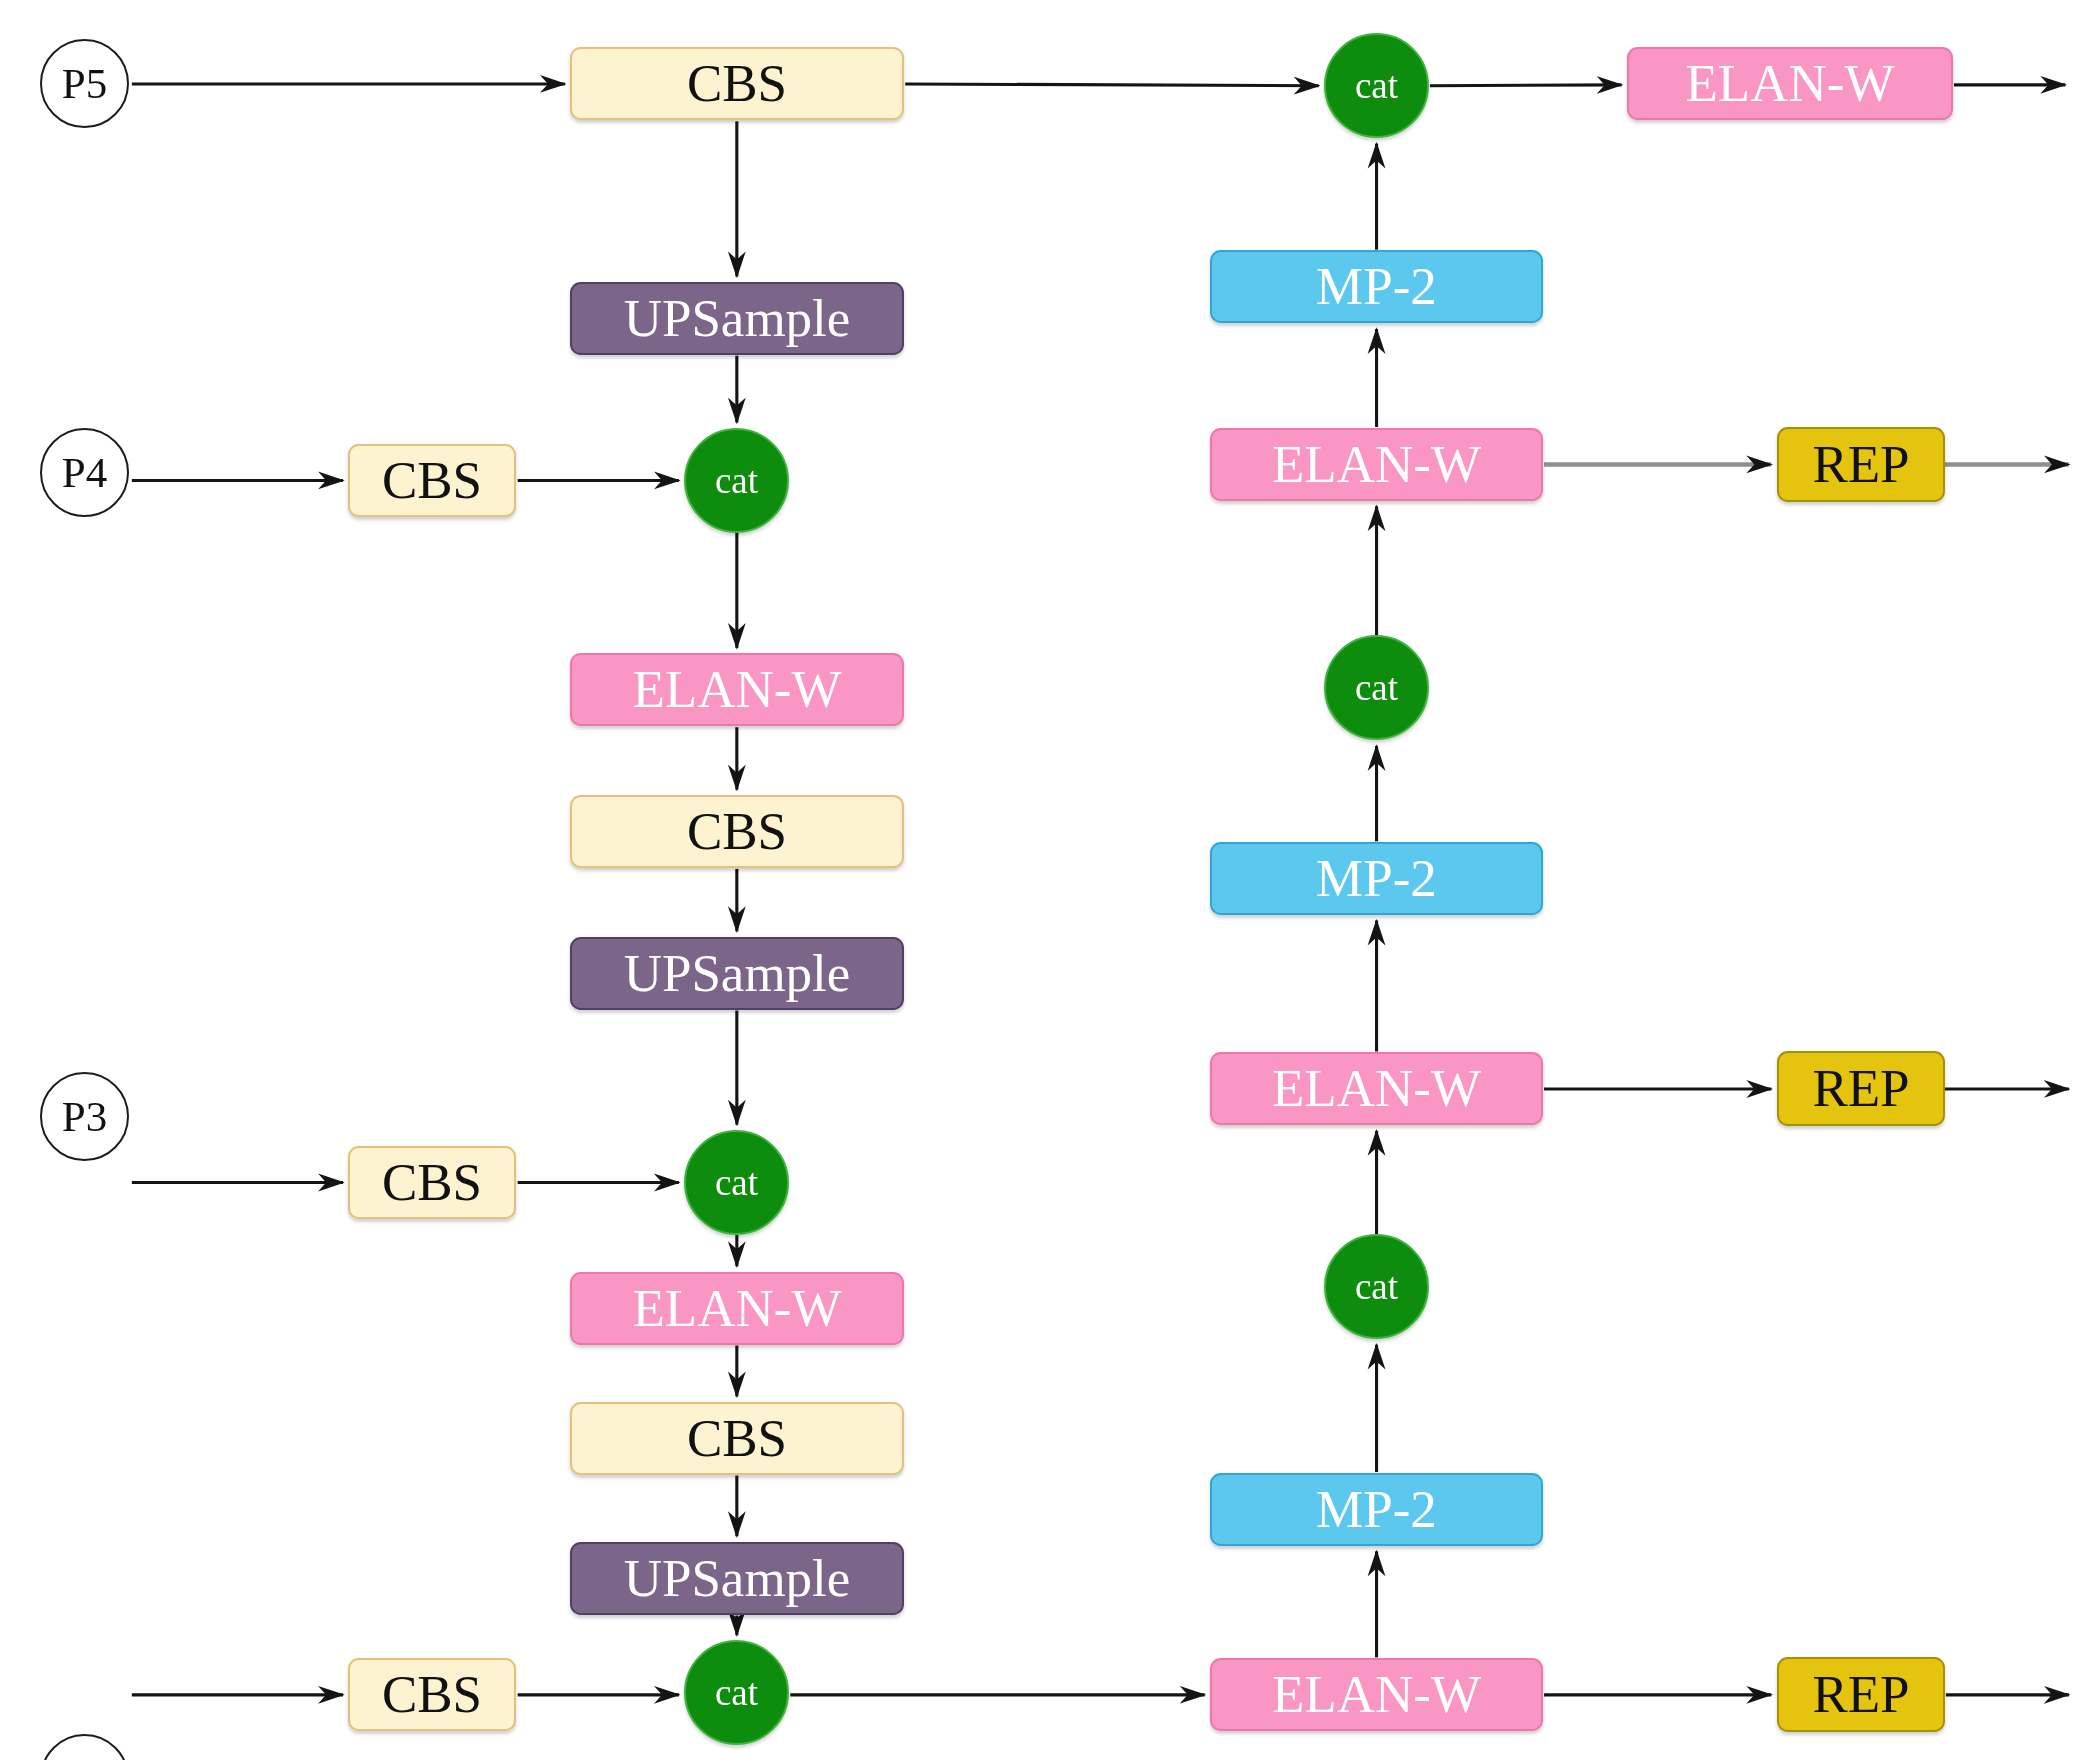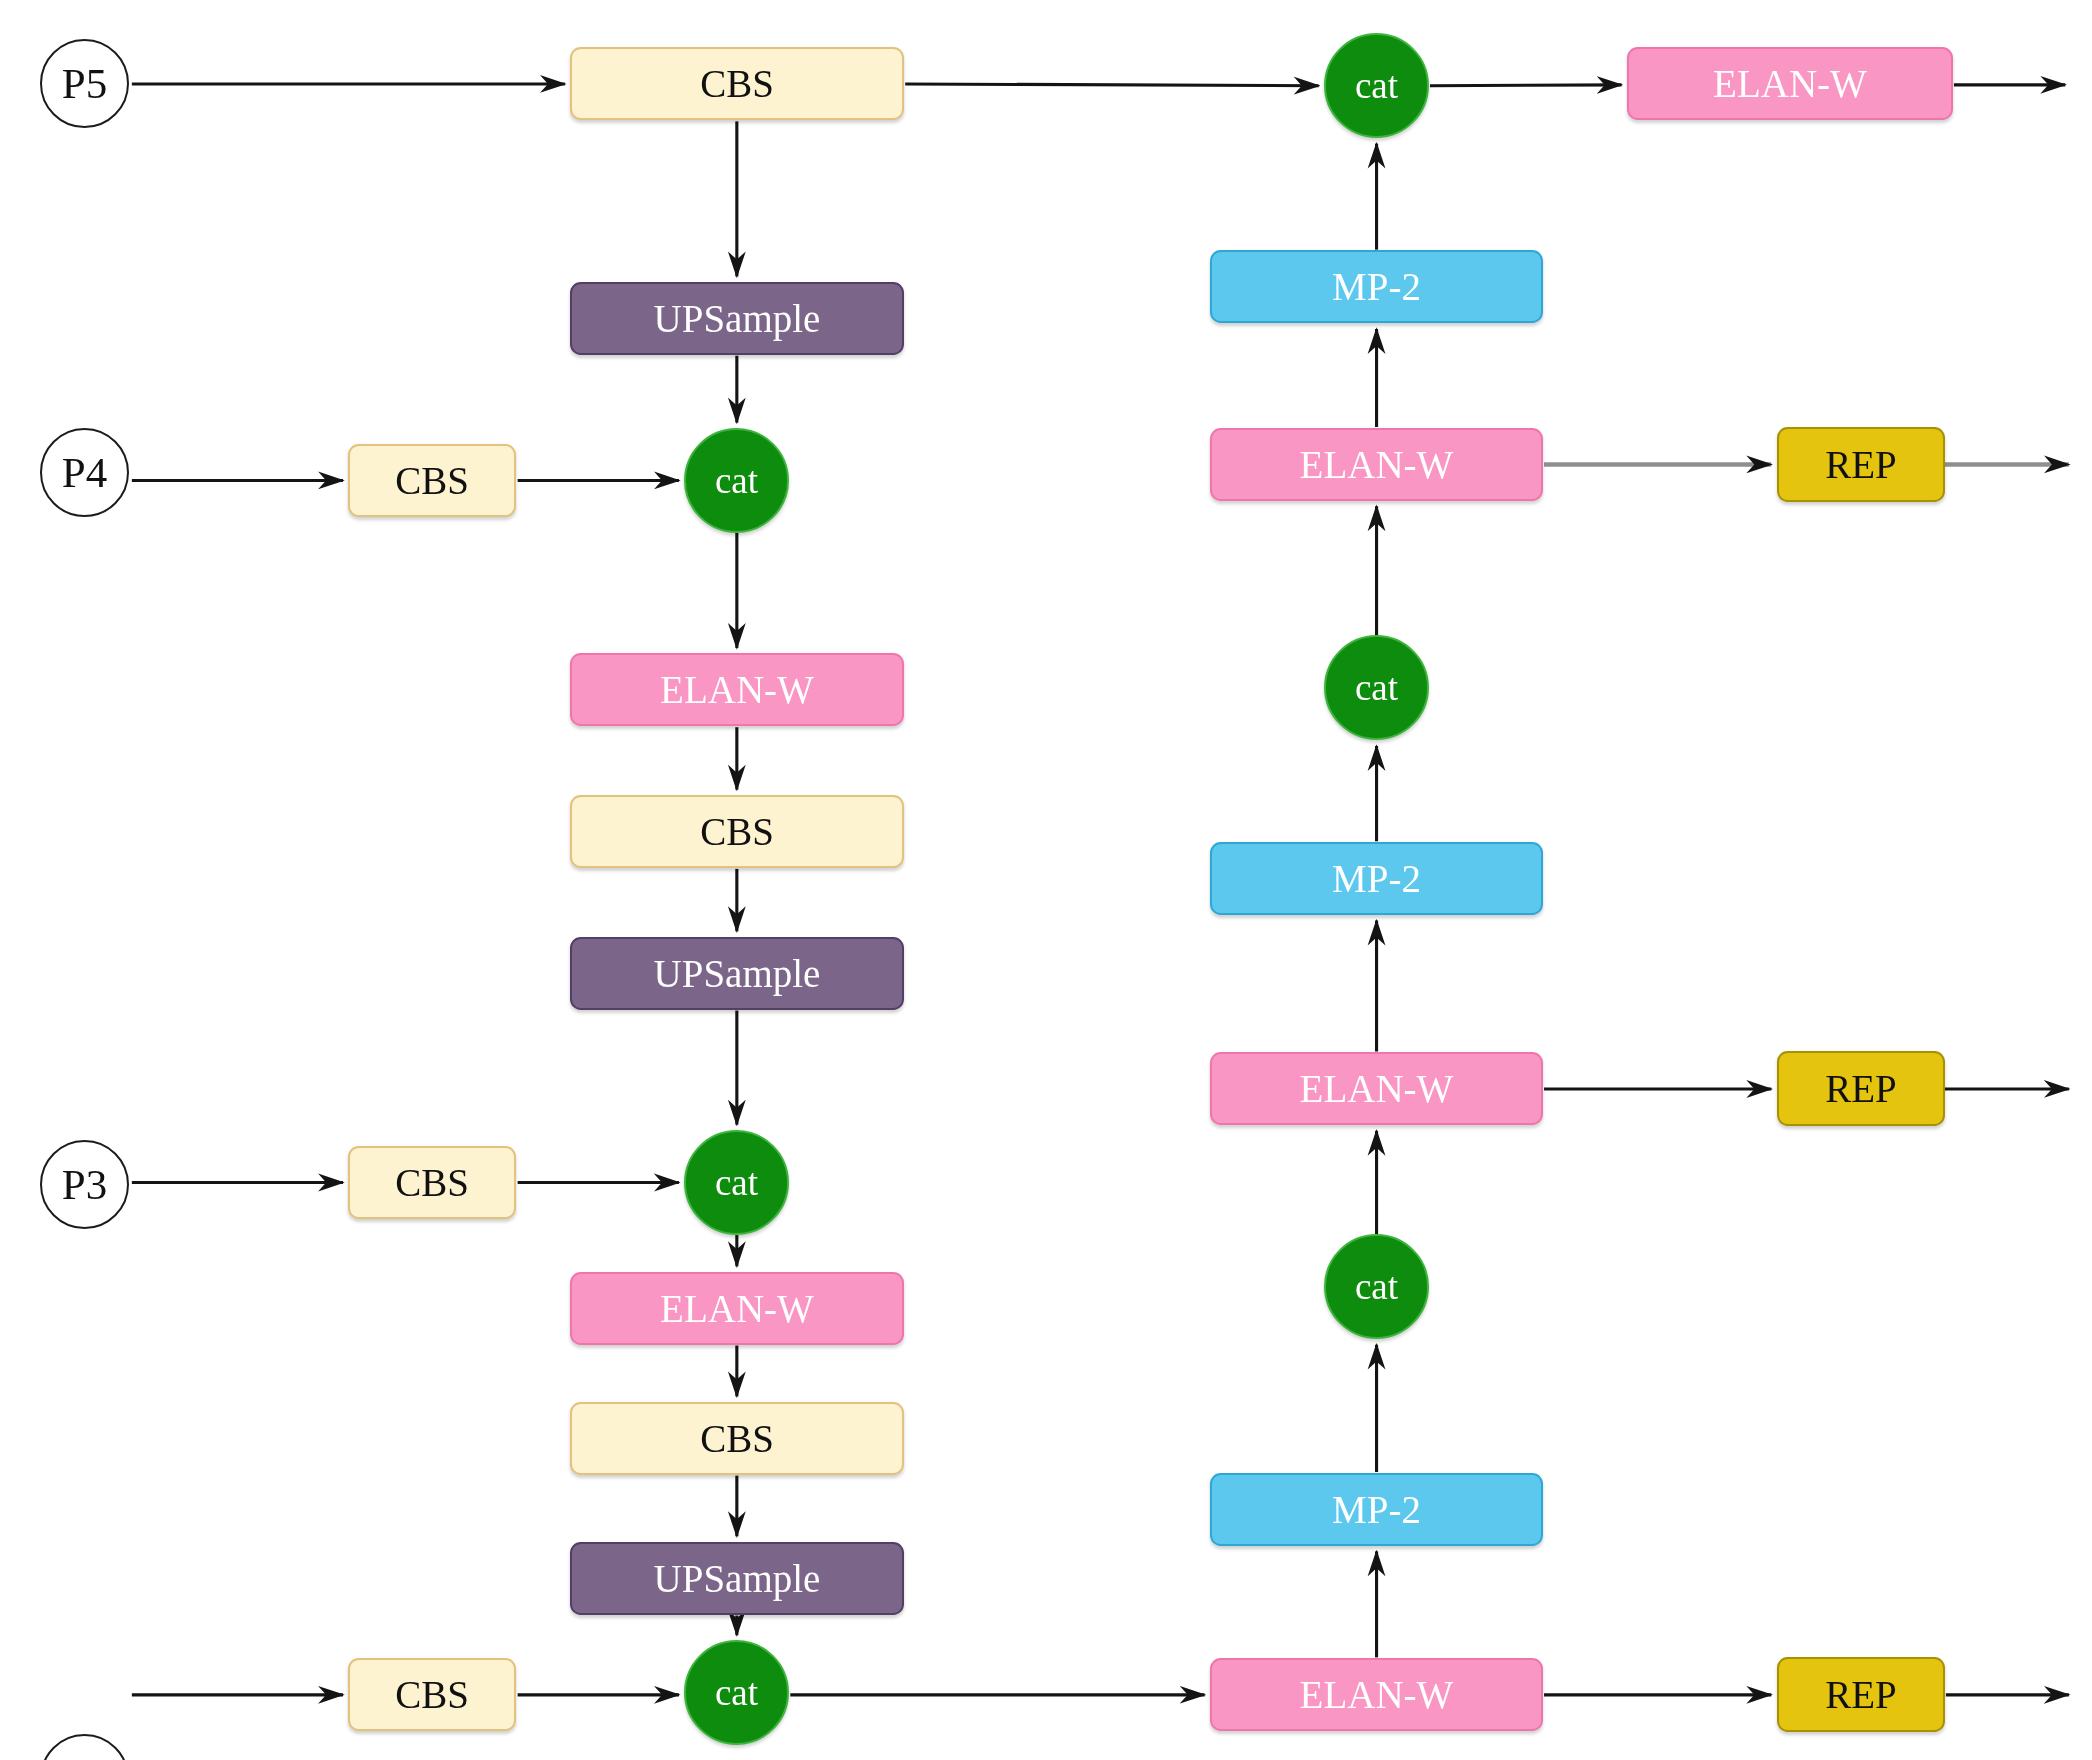--- a/index.html
+++ b/index.html
@@ -10,21 +10,21 @@
     font-family:"Liberation Serif","DejaVu Serif",serif;
     overflow:hidden;
     margin-top:8px;
   }
   #edges{position:absolute;left:0;top:0;width:2092px;height:1761px;}
   .node{
     position:absolute;
     display:flex;align-items:center;justify-content:center;
     box-sizing:border-box;
     border-radius:10.7px;
-    font-size:39px;
+    font-size:53px;
     line-height:1;
     white-space:nowrap;
     box-shadow:0 2.7px 3.6px rgba(0,0,0,0.18);
   }
   .node.circle{border-radius:50%;}
   .node.input{
     background:#ffffff;border:2.7px solid #1c1c1c;color:#111111;
     box-shadow:none;font-size:43px;
   }
   .node.cat{
@@ -79,21 +79,21 @@
         <line x1="2184" y1="1893" x2="2322" y2="1893" stroke="#141414" stroke-width="3.5" marker-end="url(#arrow-black)"></line>
       </g>
   </svg>
   <div id="nodes">
       <div class="node circle input" style="left: 40px; top: 31px; width: 89px; height: 89px; background: rgb(255, 255, 255);">
         <span>P5</span>
       </div>
       <div class="node circle input" style="left: 40px; top: 420px; width: 89px; height: 89px; background: rgb(255, 255, 255);">
         <span>P4</span>
       </div>
-      <div class="node circle input" style="left: 40px; top: 1132px; width: 89px; height: 89px; background: rgb(255, 255, 255);">
+      <div class="node circle input" style="left: 40px; top: 1064px; width: 89px; height: 89px; background: rgb(255, 255, 255);">
         <span>P3</span>
       </div>
       <div class="node circle input" style="left: 40px; top: 1726px; width: 89px; height: 89px; background: rgb(255, 255, 255);">
         <span>P2</span>
       </div>
       <div class="node" style="left: 570px; top: 39px; width: 334px; height: 73px; background: rgb(253, 243, 208); border: 2.7px solid rgb(226, 194, 124); color: rgb(17, 17, 17);">
         <span>CBS</span>
       </div>
       <div class="node" style="left: 570px; top: 274px; width: 334px; height: 73px; background: rgb(123, 101, 137); border: 2.7px solid rgb(82, 63, 102); color: rgb(255, 255, 255);">
         <span>UPSample</span>

